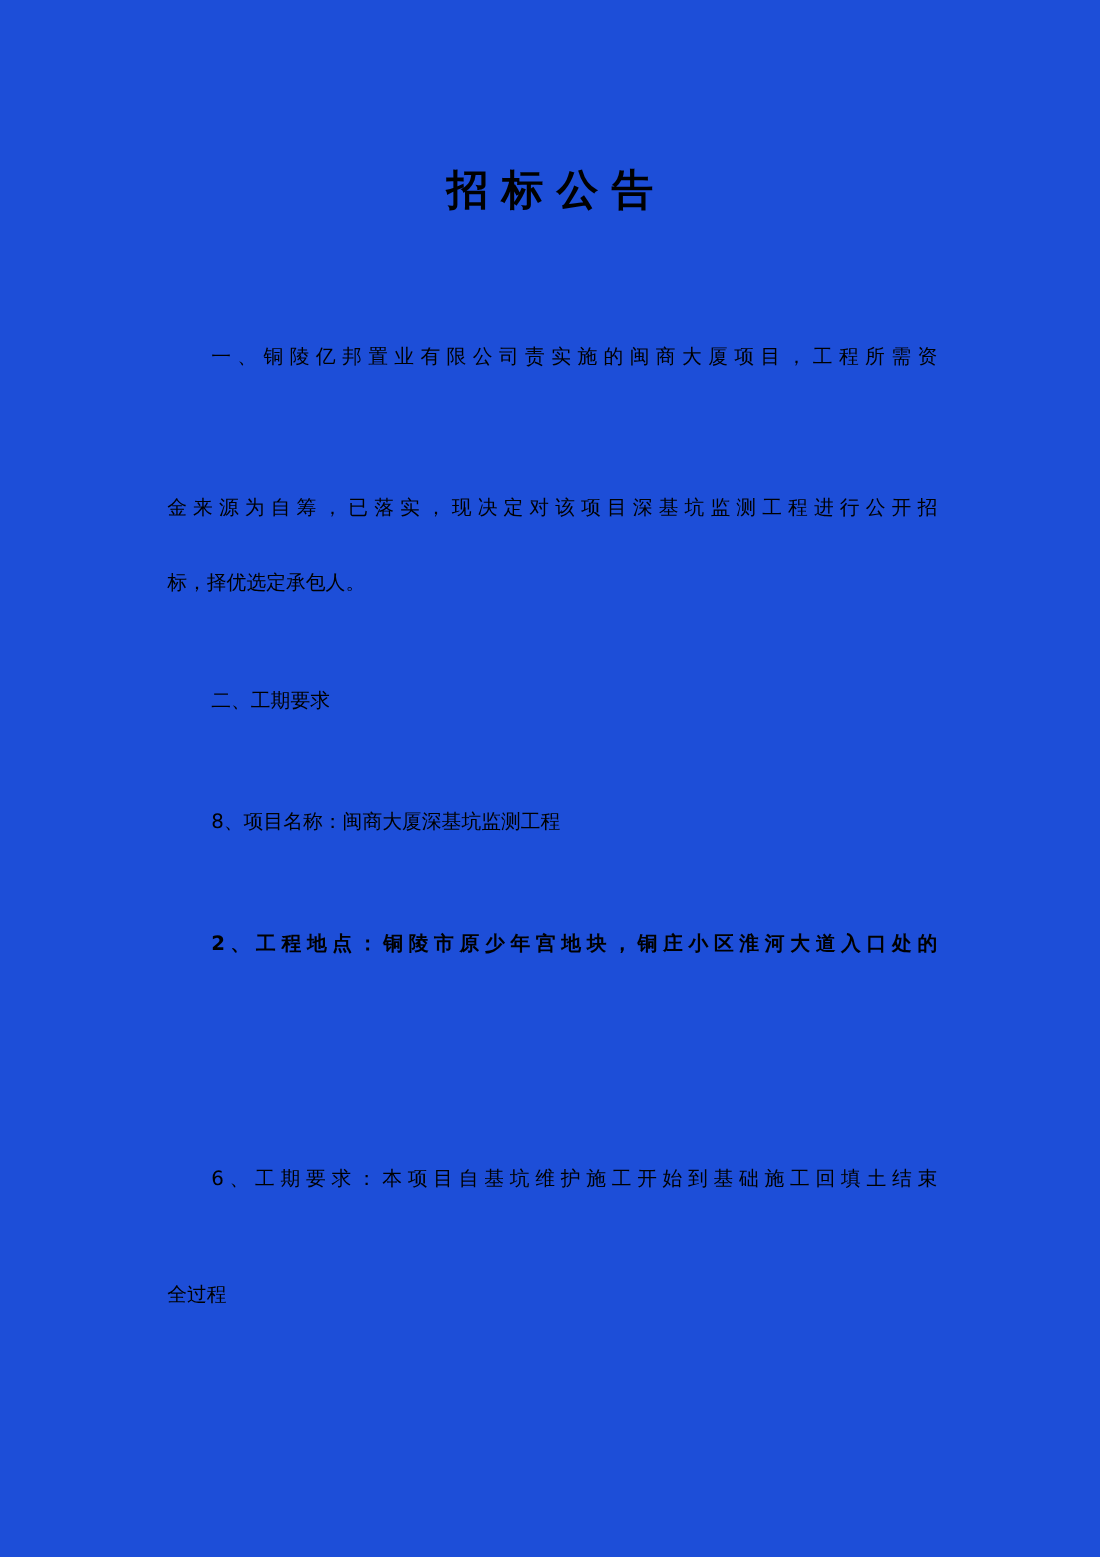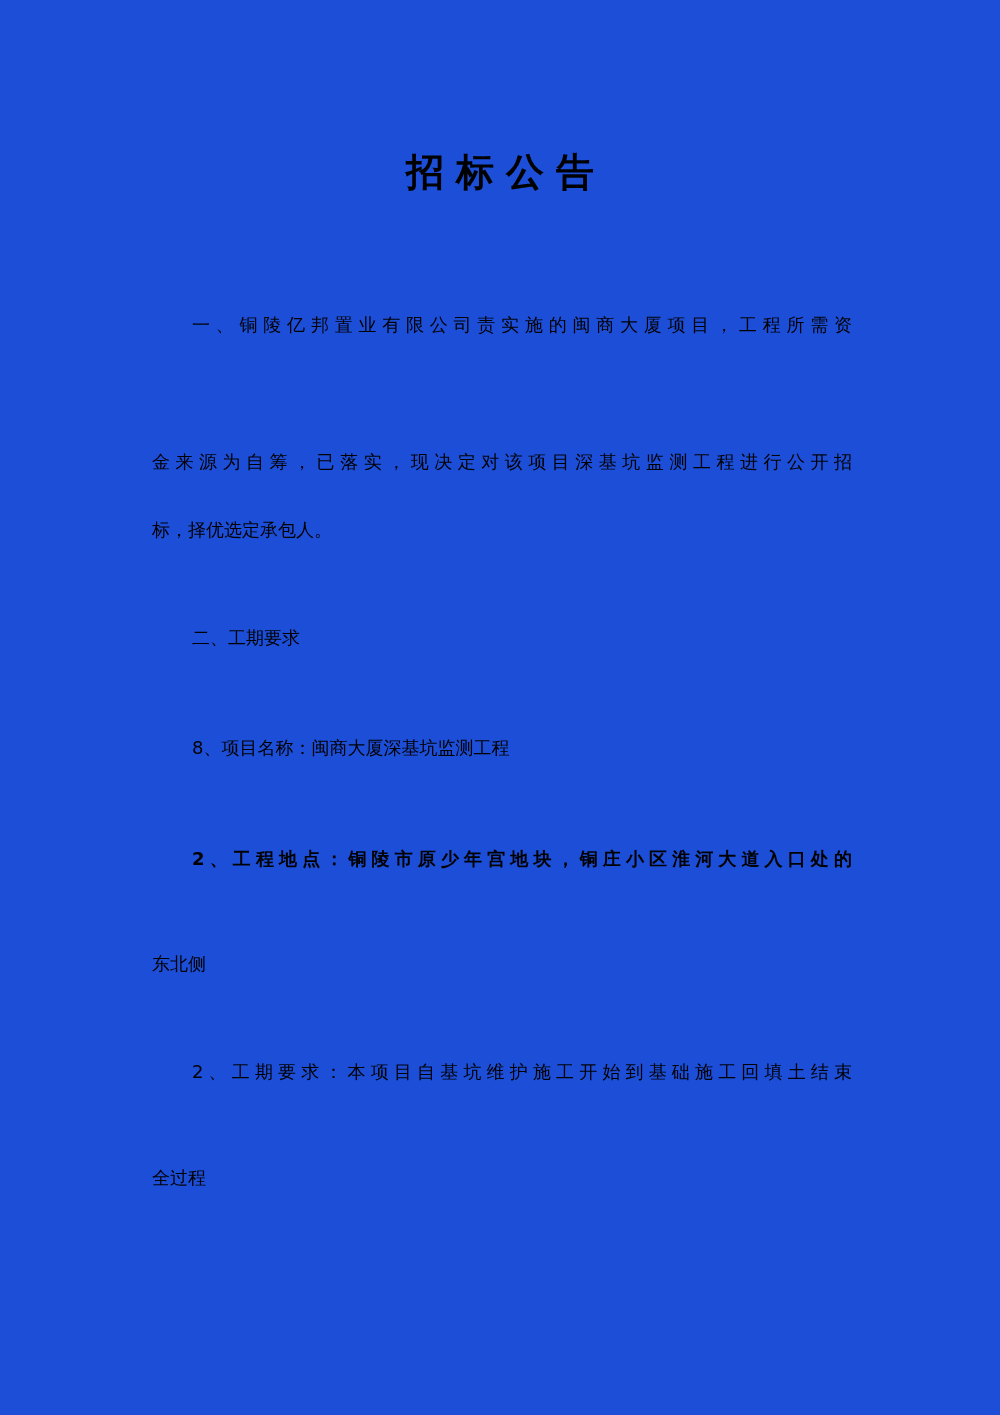--- a/index.html
+++ b/index.html
@@ -58,17 +58,16 @@
 
   <div class="line indent" style="top:309px;">一、铜陵亿邦置业有限公司责实施的闽商大厦项目，工程所需资</div>
   <div class="line" style="top:408px;margin-top:38px;">金来源为自筹，已落实，现决定对该项目深基坑监测工程进行公开招</div>
   <div class="line last" style="top:514px;">标，择优选定承包人。</div>
 
   <div class="line indent last" style="top:622px;">二、工期要求</div>
 
   <div class="line indent last" style="top:732px;">8、项目名称：闽商大厦深基坑监测工程</div>
 
   <div class="line indent" style="top:843px;font-weight:bold;">2、工程地点：铜陵市原少年宫地块，铜庄小区淮河大道入口处的</div>
-  <div class="line last" style="top:948px;">东北侧</div>
 
-  <div class="line indent" style="top:1056px;">2、工期要求：本项目自基坑维护施工开始到基础施工回填土结束</div>
+  <div class="line indent" style="top:1056px;">6、工期要求：本项目自基坑维护施工开始到基础施工回填土结束</div>
   <div class="line last" style="top:1162px;">全过程</div>
 </div>
 
 </body></html>

